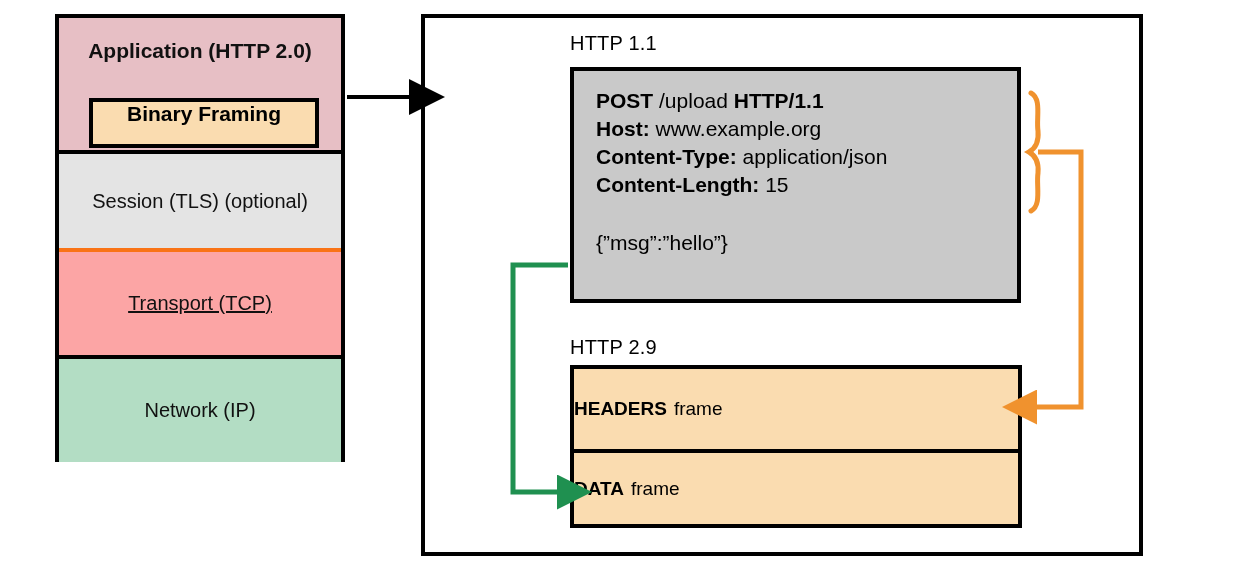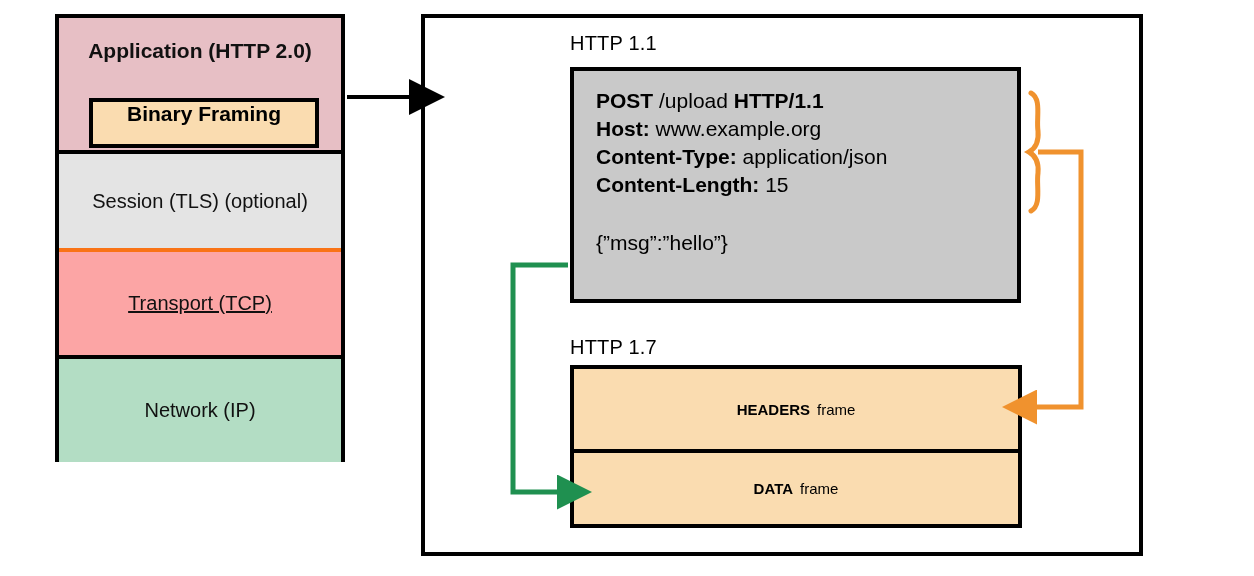--- a/index.html
+++ b/index.html
@@ -123,22 +123,22 @@
     border: 4px solid #000000;
     background: #fadcb0;
     z-index: 2;
   }
   .frame-row {
     position: absolute;
     left: 0;
     width: 100%;
     display: flex;
     align-items: center;
-    justify-content: center;
-    font-size: 15px;
+    justify-content: flex-start;
+    font-size: 19px;
     box-sizing: border-box;
   }
   #frame-headers { top: 0; height: 80px; }
   #frame-data    { top: 80px; height: 75px; border-top: 4px solid #000000; }
   .frame-row .b { font-weight: bold; }
   .frame-row .n { margin-left: 7px; }
 
   
   #arrows {
     position: absolute;
@@ -194,21 +194,21 @@
       <span class="k">Content-Type:</span>
       <span>application/json</span>
     </div>
     <div class="hdr-line">
       <span class="k">Content-Length:</span>
       <span>15</span>
     </div>
     <div id="http11-body-line">{”msg”:”hello”}</div>
   </div>
 
-  <div class="abs" id="http20-caption">HTTP 1.7</div>
+  <div class="abs" id="http20-caption">HTTP 2.9</div>
 
   <div class="abs" id="http20-frames-box">
     <div class="frame-row" id="frame-headers">
       <span class="b">HEADERS</span>
       <span class="n">frame</span>
     </div>
     <div class="frame-row" id="frame-data">
       <span class="b">DATA</span>
       <span class="n">frame</span>
     </div>

